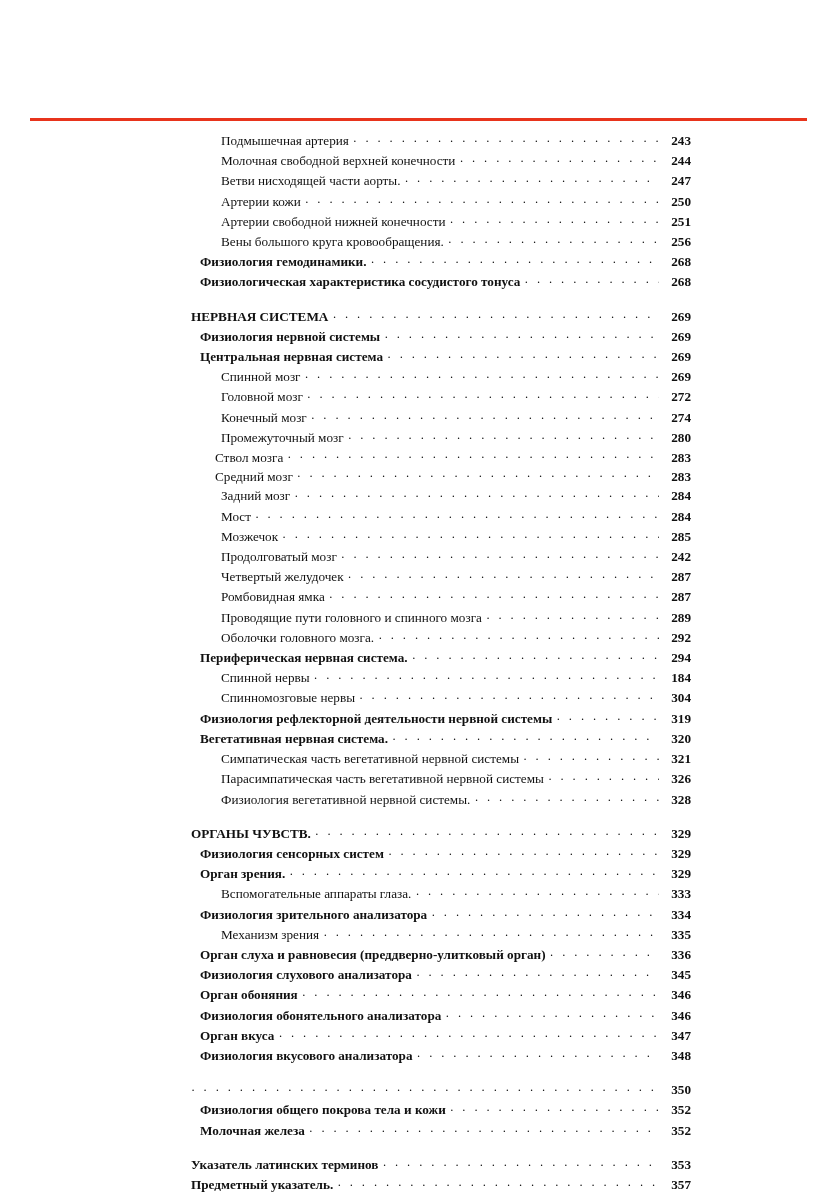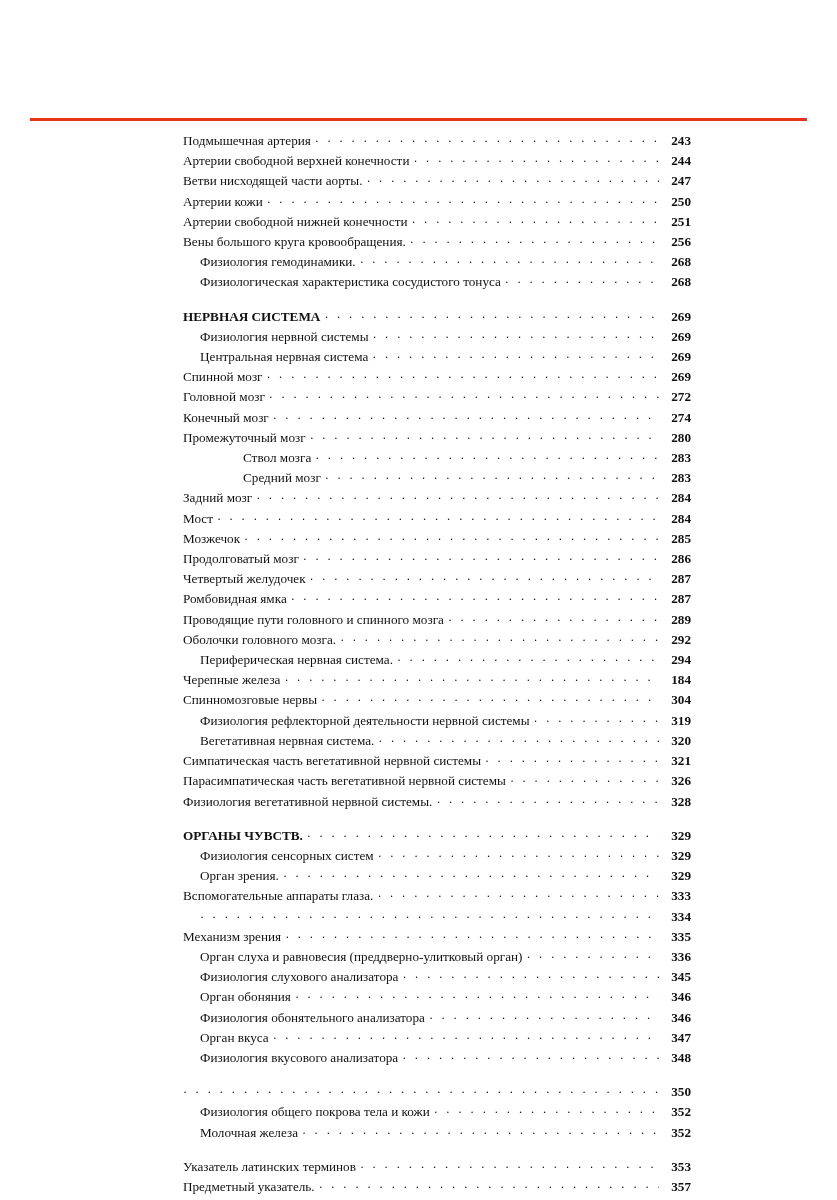--- a/index.html
+++ b/index.html
@@ -54,42 +54,42 @@
     margin: 0 2px 0 0;
     min-width: 8px;
   }
   .entry .page-num {
     flex: 0 0 auto;
     text-align: right;
     width: 30px;
     font-weight: bold;
   }
   
-  .lvl-0 { margin-left: 0px; }
+  .lvl-0 { margin-left: 8px; }
   .lvl-1 { margin-left: 17px; }
-  .lvl-2 { }
-  .lvl-3 { margin-left: 60px; }
+  .lvl-2 { margin-left: 38px; }
+  .lvl-3 { margin-left: 32px; align-items: center; }
 
-  .bold .label { font-weight: normal; }
+  .bold .label { font-weight: bold; }
   .caps .label { font-weight: bold; }
   .spacer-m { height: 14px; }
 </style>
 </head>
 <body>
 
 <div class="page">
   <div class="top-rule"></div>
   <div class="toc" id="toc-list">
       <div class="entry lvl-2">
         <span class="label">Подмышечная артерия</span>
         <span class="dots">· · · · · · · · · · · · · · · · · · · · · · · · · · · · · · · · · · · · · · · · · · · · · · · · · · · · · · · · · · · · · · · · · · · · · · · · · · · · · · · · · · · · · · · ·</span>
         <span class="page-num">243</span>
       </div>
       <div class="entry lvl-2">
-        <span class="label">Артерии свободной верхней конечности</span>
+        <span class="label">Молочная свободной верхней конечности</span>
         <span class="dots">· · · · · · · · · · · · · · · · · · · · · · · · · · · · · · · · · · · · · · · · · · · · · · · · · · · · · · · · · · · · · · · · · · · · · · · · · · · · · · · · · · · · · · · ·</span>
         <span class="page-num">244</span>
       </div>
       <div class="entry lvl-2">
         <span class="label">Ветви нисходящей части аорты.</span>
         <span class="dots">· · · · · · · · · · · · · · · · · · · · · · · · · · · · · · · · · · · · · · · · · · · · · · · · · · · · · · · · · · · · · · · · · · · · · · · · · · · · · · · · · · · · · · · ·</span>
         <span class="page-num">247</span>
       </div>
       <div class="entry lvl-2">
         <span class="label">Артерии кожи</span>
@@ -173,21 +173,21 @@
         <span class="page-num">284</span>
       </div>
       <div class="entry lvl-2">
         <span class="label">Мозжечок</span>
         <span class="dots">· · · · · · · · · · · · · · · · · · · · · · · · · · · · · · · · · · · · · · · · · · · · · · · · · · · · · · · · · · · · · · · · · · · · · · · · · · · · · · · · · · · · · · · ·</span>
         <span class="page-num">285</span>
       </div>
       <div class="entry lvl-2">
         <span class="label">Продолговатый мозг</span>
         <span class="dots">· · · · · · · · · · · · · · · · · · · · · · · · · · · · · · · · · · · · · · · · · · · · · · · · · · · · · · · · · · · · · · · · · · · · · · · · · · · · · · · · · · · · · · · ·</span>
-        <span class="page-num">286</span>
+        <span class="page-num">242</span>
       </div>
       <div class="entry lvl-2">
         <span class="label">Четвертый желудочек</span>
         <span class="dots">· · · · · · · · · · · · · · · · · · · · · · · · · · · · · · · · · · · · · · · · · · · · · · · · · · · · · · · · · · · · · · · · · · · · · · · · · · · · · · · · · · · · · · · ·</span>
         <span class="page-num">287</span>
       </div>
       <div class="entry lvl-2">
         <span class="label">Ромбовидная ямка</span>
         <span class="dots">· · · · · · · · · · · · · · · · · · · · · · · · · · · · · · · · · · · · · · · · · · · · · · · · · · · · · · · · · · · · · · · · · · · · · · · · · · · · · · · · · · · · · · · ·</span>
         <span class="page-num">287</span>
@@ -201,21 +201,21 @@
         <span class="label">Оболочки головного мозга.</span>
         <span class="dots">· · · · · · · · · · · · · · · · · · · · · · · · · · · · · · · · · · · · · · · · · · · · · · · · · · · · · · · · · · · · · · · · · · · · · · · · · · · · · · · · · · · · · · · ·</span>
         <span class="page-num">292</span>
       </div>
       <div class="entry lvl-1 bold">
         <span class="label">Периферическая нервная система.</span>
         <span class="dots">· · · · · · · · · · · · · · · · · · · · · · · · · · · · · · · · · · · · · · · · · · · · · · · · · · · · · · · · · · · · · · · · · · · · · · · · · · · · · · · · · · · · · · · ·</span>
         <span class="page-num">294</span>
       </div>
       <div class="entry lvl-2">
-        <span class="label">Черепные железа</span>
+        <span class="label">Спинной нервы</span>
         <span class="dots">· · · · · · · · · · · · · · · · · · · · · · · · · · · · · · · · · · · · · · · · · · · · · · · · · · · · · · · · · · · · · · · · · · · · · · · · · · · · · · · · · · · · · · · ·</span>
         <span class="page-num">184</span>
       </div>
       <div class="entry lvl-2">
         <span class="label">Спинномозговые нервы</span>
         <span class="dots">· · · · · · · · · · · · · · · · · · · · · · · · · · · · · · · · · · · · · · · · · · · · · · · · · · · · · · · · · · · · · · · · · · · · · · · · · · · · · · · · · · · · · · · ·</span>
         <span class="page-num">304</span>
       </div>
       <div class="entry lvl-1 bold">
         <span class="label">Физиология рефлекторной деятельности нервной системы</span>
@@ -257,20 +257,21 @@
         <span class="label">Орган зрения.</span>
         <span class="dots">· · · · · · · · · · · · · · · · · · · · · · · · · · · · · · · · · · · · · · · · · · · · · · · · · · · · · · · · · · · · · · · · · · · · · · · · · · · · · · · · · · · · · · · ·</span>
         <span class="page-num">329</span>
       </div>
       <div class="entry lvl-2">
         <span class="label">Вспомогательные аппараты глаза.</span>
         <span class="dots">· · · · · · · · · · · · · · · · · · · · · · · · · · · · · · · · · · · · · · · · · · · · · · · · · · · · · · · · · · · · · · · · · · · · · · · · · · · · · · · · · · · · · · · ·</span>
         <span class="page-num">333</span>
       </div>
       <div class="entry lvl-1 bold">
+        <span class="label">Физиология зрительного анализатора</span>
         <span class="dots">· · · · · · · · · · · · · · · · · · · · · · · · · · · · · · · · · · · · · · · · · · · · · · · · · · · · · · · · · · · · · · · · · · · · · · · · · · · · · · · · · · · · · · · ·</span>
         <span class="page-num">334</span>
       </div>
       <div class="entry lvl-2">
         <span class="label">Механизм зрения</span>
         <span class="dots">· · · · · · · · · · · · · · · · · · · · · · · · · · · · · · · · · · · · · · · · · · · · · · · · · · · · · · · · · · · · · · · · · · · · · · · · · · · · · · · · · · · · · · · ·</span>
         <span class="page-num">335</span>
       </div>
       <div class="entry lvl-1 bold">
         <span class="label">Орган слуха и равновесия (преддверно-улитковый орган)</span>

